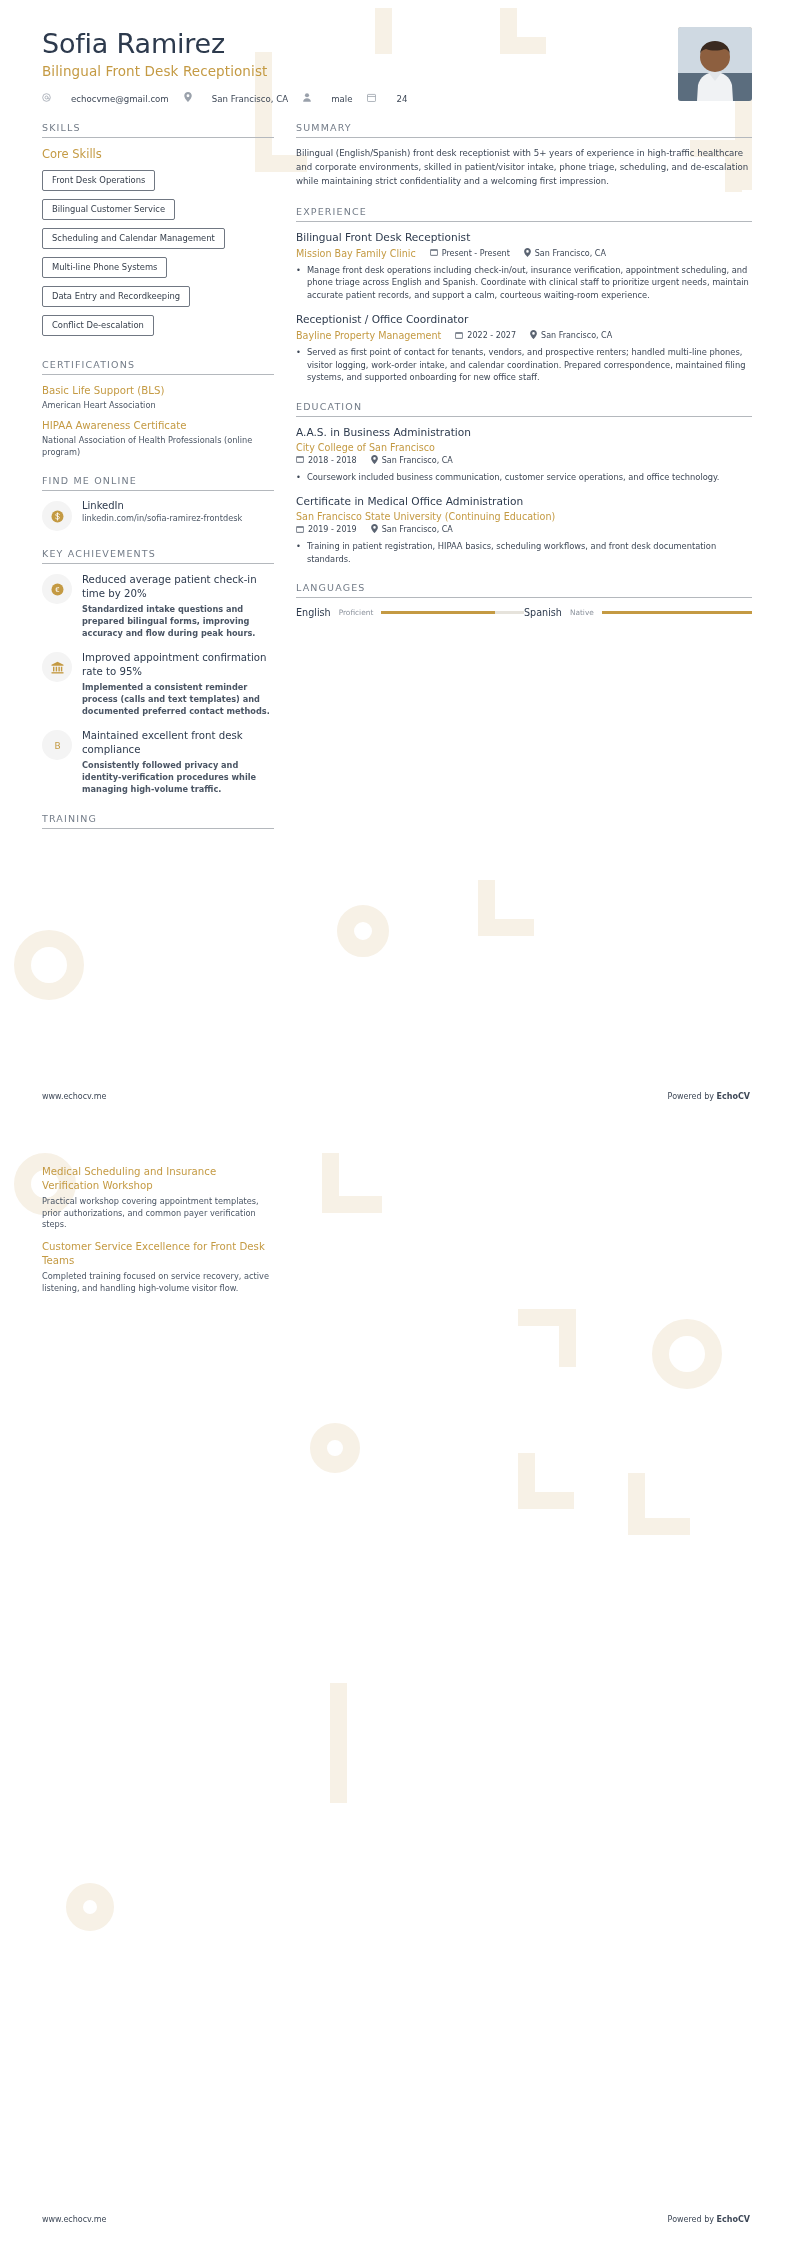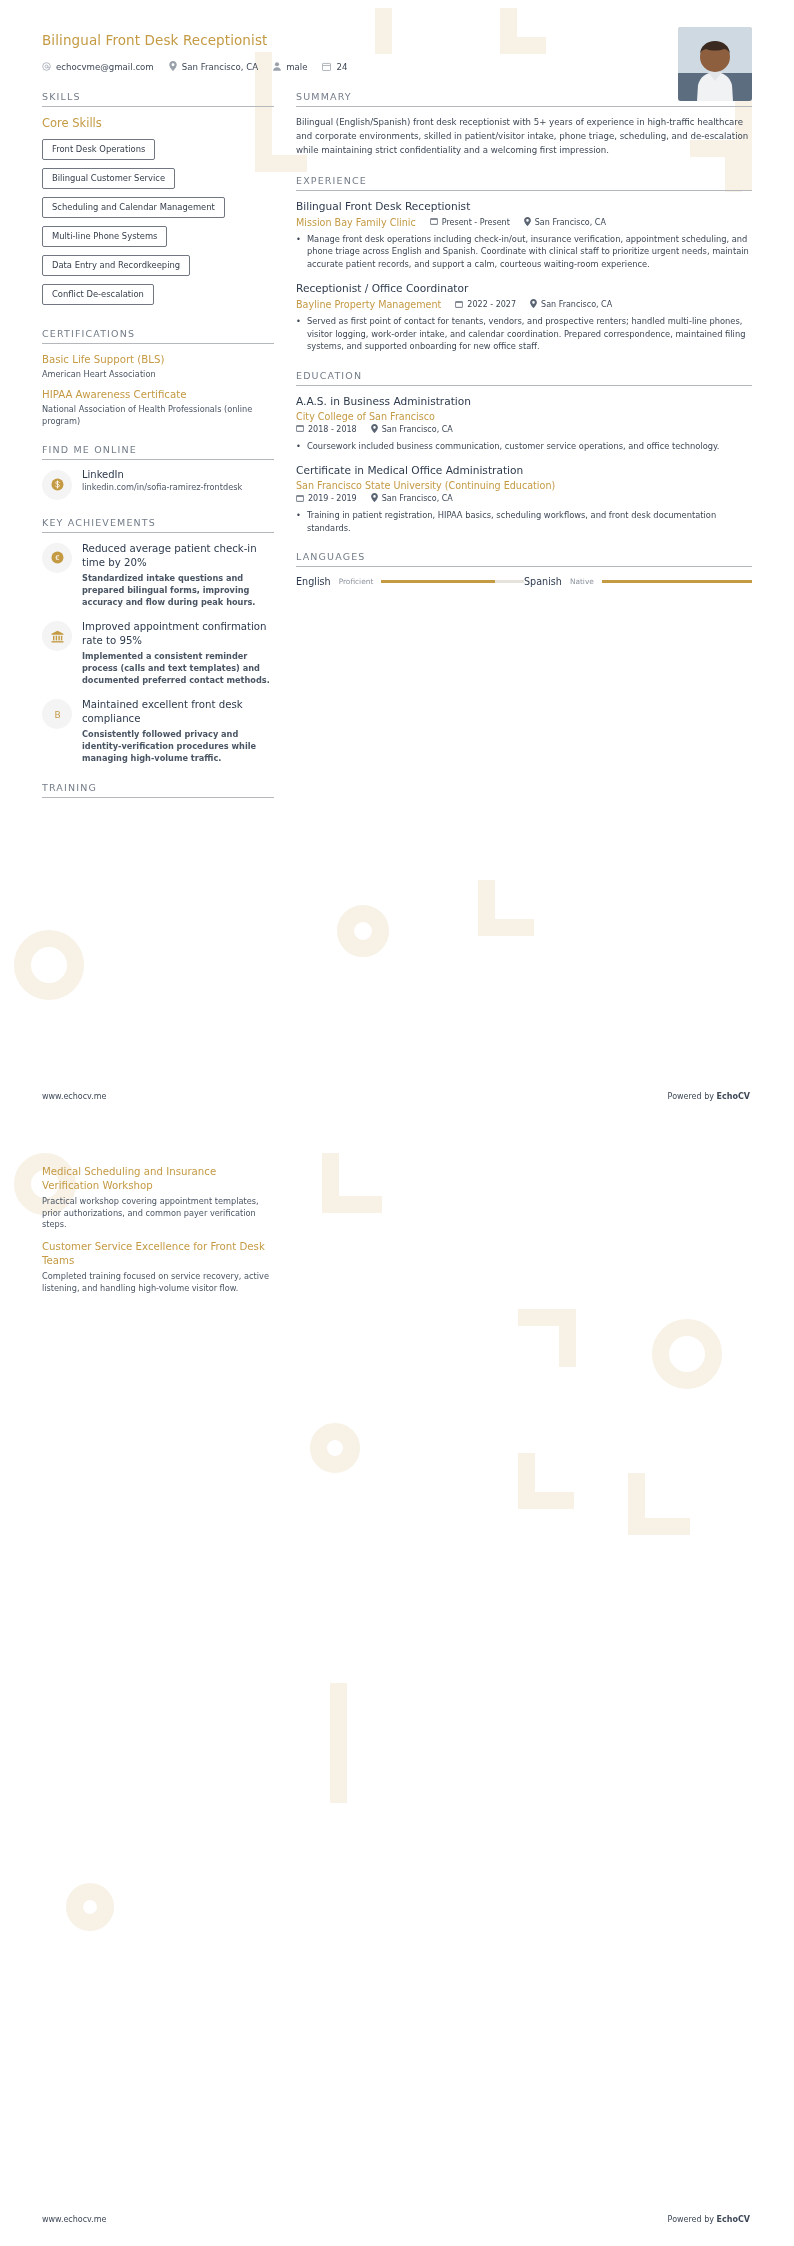--- a/index.html
+++ b/index.html
@@ -58,21 +58,21 @@
   }
   .contact-row {
     display: flex;
     align-items: center;
     gap: 15px;
     margin-top: 13px;
     font-size: 8.6px;
     color: #3d4756;
     flex-wrap: wrap;
   }
-  .contact-item { display: flex; align-items: center; gap: 5px; }
+  .contact-item { display: flex; align-items: flex-end; gap: 20px; }
   .contact-item svg { flex: none; }
   .photo {
     position: absolute;
     right: 42px;
     top: 27px;
     width: 74px;
     height: 74px;
     border-radius: 3px;
     overflow: hidden;
     background: #c8b49a;
@@ -273,20 +273,21 @@
   <div class="deco deco-corner" style="left:255px;  top:120px; width:52px; height:52px;"></div>
   <div class="deco deco-bar" style="left:735px;  top:100px; width:17px; height:90px;"></div>
   <div class="deco deco-corner deco-corner-tr" style="left:690px; top:140px; width:52px; height:52px;"></div>
   <div class="deco deco-ring" style="left:14px;   top:930px; width:70px; height:70px;"></div>
   <div class="deco deco-ring" style="left:337px;  top:905px; width:52px; height:52px;"></div>
   <div class="deco deco-corner" style="left:478px;  top:880px; width:56px; height:56px;"></div>
 
   <div class="content">
 
     <div class="header">
+      <div class="name">Sofia Ramirez</div>
       <div class="job-title">Bilingual Front Desk Receptionist</div>
 
       <div class="contact-row">
         <div class="contact-item">
           <span>
             <svg width="9" height="9" viewBox="0 0 16 16" fill="none" stroke="#9aa1ab" stroke-width="1.3">
               <circle cx="8" cy="8" r="6.8"></circle>
                 <circle cx="8" cy="8" r="2.6"></circle>
                 <path d="M10.6 8v2.2c0 1 1.9 1 1.9-1.1"></path>
             </svg>

